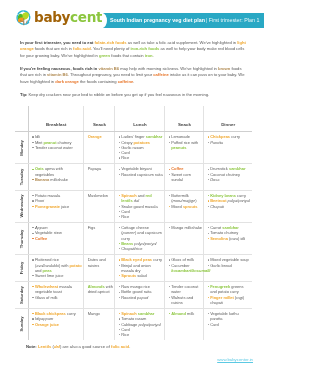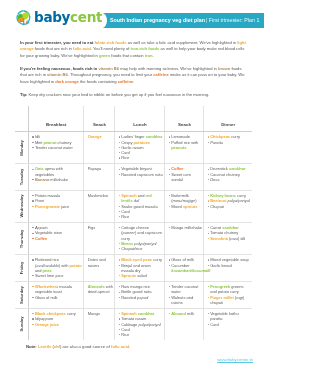--- a/index.html
+++ b/index.html
@@ -7,21 +7,21 @@
   body{width:264px;height:373px;font-family:"Liberation Sans",sans-serif;color:#4a4a4a;overflow:hidden;
        -webkit-font-smoothing:antialiased;}
   .page{position:relative;width:264px;height:373px;}
 
   
   .header{position:absolute;left:0;top:0;width:264px;height:31px;}
   .logo{position:absolute;left:15px;top:9px;height:17px;}
   .logo-mark{position:absolute;left:0;top:0;width:17px;height:17px;display:block;}
   .logo-text{position:absolute;left:19px;top:0px;font-size:13.6px;font-weight:700;line-height:17px;
              letter-spacing:-0.35px;white-space:nowrap;font-family:"DejaVu Sans",sans-serif;}
-  .logo-baby{color:#0369a1;}
+  .logo-baby{color:#a16207;}
   .logo-center{color:#8cc63f;}
 
   .ribbon{position:absolute;left:103px;top:12.5px;width:161px;height:15.4px;background:#29a8c4;}
   .ribbon-notch{position:absolute;left:101.5px;top:12.5px;width:5px;height:15.4px;background:#fff;
                 border-radius:0 100% 100% 0 / 0 50% 50% 0;}
   .ribbon-title{position:absolute;left:110px;top:17.6px;font-size:5.3px;color:#fff;font-weight:700;
                 white-space:nowrap;line-height:5.3px;letter-spacing:0.02px;}
   .ribbon-title .sep{font-weight:400;color:#d8f0f5;padding:0 1.2px;}
   .ribbon-title .sub{font-weight:400;color:#eaf7fa;}
 

